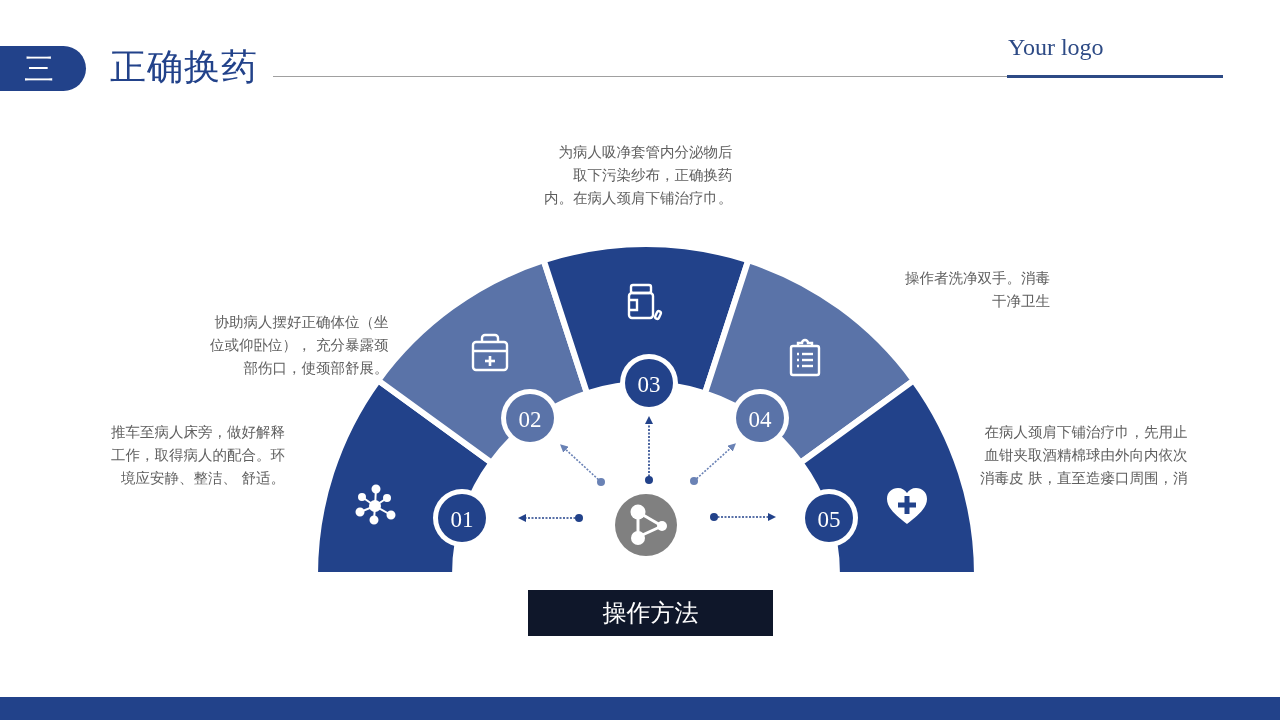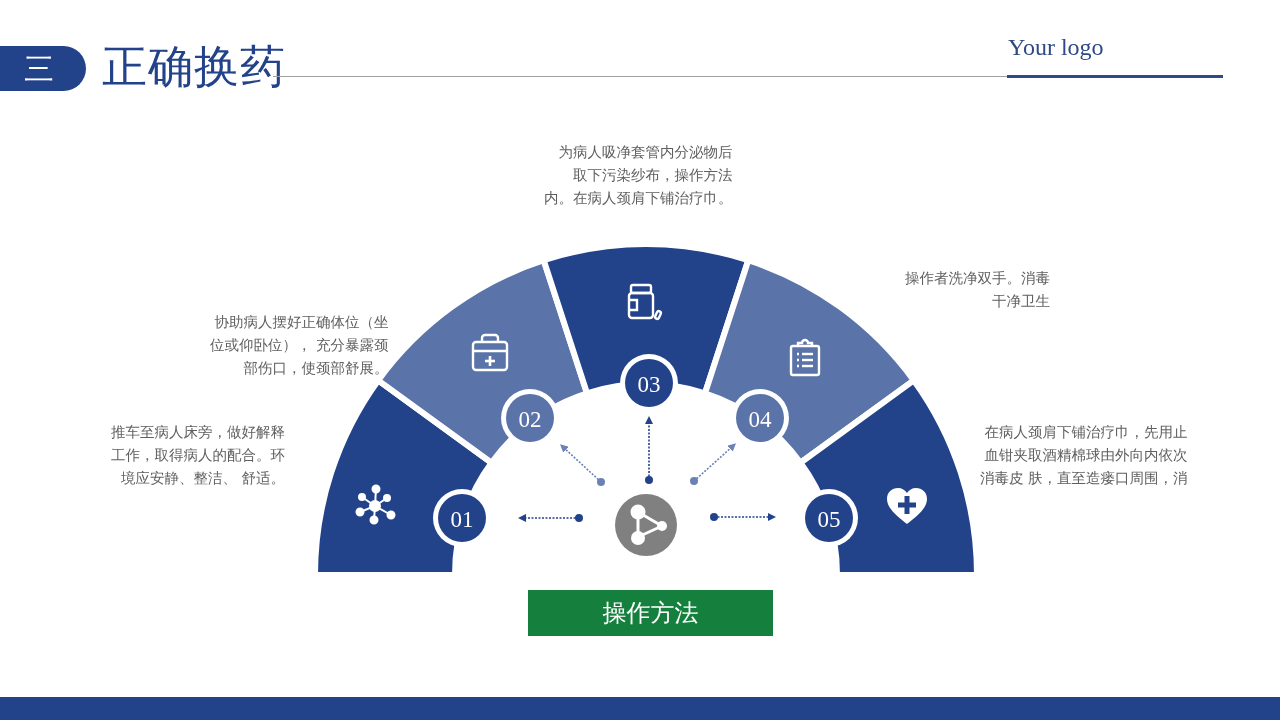--- a/index.html
+++ b/index.html
@@ -1,25 +1,25 @@
 <!DOCTYPE html>
 <html><head>
 <meta charset="utf-8">
 <style>
   html, body { margin:0; padding:0; }
   body { width:1280px; height:720px; position:relative; overflow:hidden; background:#ffffff; font-family:"DejaVu Serif", serif; }
   .section-tab { position:absolute; left:0; top:46px; width:86px; height:45px; background:#22428a; border-radius:0 23px 23px 0; color:#fff; font-size:30px; line-height:45px; text-align:center; padding-right:8px; box-sizing:border-box; }
-  .page-title { position:absolute; left:102px; top:44px; font-size:45px; color:#22428a; font-family:"DejaVu Serif", serif; line-height:46px; letter-spacing:1px; }
+  .page-title { position:absolute; left:110px; top:44px; font-size:36px; color:#22428a; font-family:"DejaVu Serif", serif; line-height:46px; letter-spacing:1px; }
   .title-rule { position:absolute; left:273px; top:76px; width:735px; height:1px; background:#a0a0a0; }
   .logo { position:absolute; left:1008px; top:34px; width:214px; font-size:24px; color:#2d4a85; font-family:"Liberation Serif", serif; }
   .logo-rule { position:absolute; left:1007px; top:75px; width:216px; height:3px; background:#2d4a85; }
   .desc { position:absolute; font-size:14.5px; line-height:23px; color:#606060; font-family:"DejaVu Serif", serif; }
   .desc div { white-space:nowrap;text-align:right; }
   #diagram { position:absolute; left:0; top:0; }
-  .method-box { position:absolute; left:528px; top:590px; width:245px; height:46px; background:#15803d; color:#fff; font-size:24px; line-height:46px; text-align:center; }
+  .method-box { position:absolute; left:528px; top:590px; width:245px; height:46px; background:#0f172a; color:#fff; font-size:24px; line-height:46px; text-align:center; }
   .footer-bar { position:absolute; left:0; top:697px; width:1280px; height:23px; background:#22428a; }
 </style>
 </head>
 <body>
 
 <div class="section-tab">三</div>
 <div class="page-title">正确换药</div>
 <div class="title-rule"></div>
 <div class="logo">Your logo</div>
 <div class="logo-rule"></div>
@@ -29,21 +29,21 @@
   <div>工作，取得病人的配合。环</div>
   <div>境应安静、整洁、 舒适。</div>
 </div>
 <div class="desc" style="left:210px; top:267px;margin-top:44px;">
   <div>协助病人摆好正确体位（坐</div>
   <div>位或仰卧位），  充分暴露颈</div>
   <div>部伤口，使颈部舒展。</div>
 </div>
 <div class="desc" style="left:544px; top:141px;">
   <div>为病人吸净套管内分泌物后</div>
-  <div>取下污染纱布，操作方法</div>
+  <div>取下污染纱布，正确换药</div>
   <div>内。在病人颈肩下铺治疗巾。</div>
 </div>
 <div class="desc" style="left:905px; top:267px;">
   <div>操作者洗净双手。消毒</div>
   <div>干净卫生</div>
 </div>
 <div class="desc" style="left:980px; top:421px;">
   <div>在病人颈肩下铺治疗巾，先用止</div>
   <div>血钳夹取酒精棉球由外向内依次</div>
   <div>消毒皮 肤，直至造瘘口周围，消</div>

